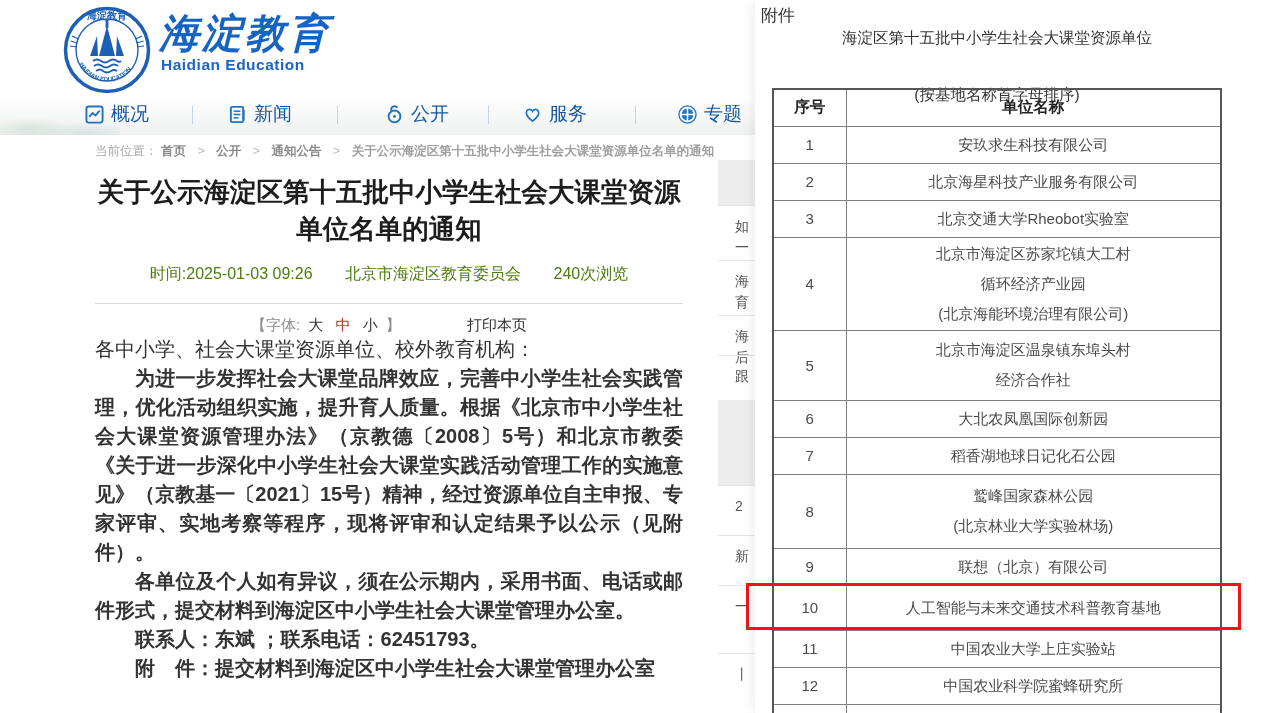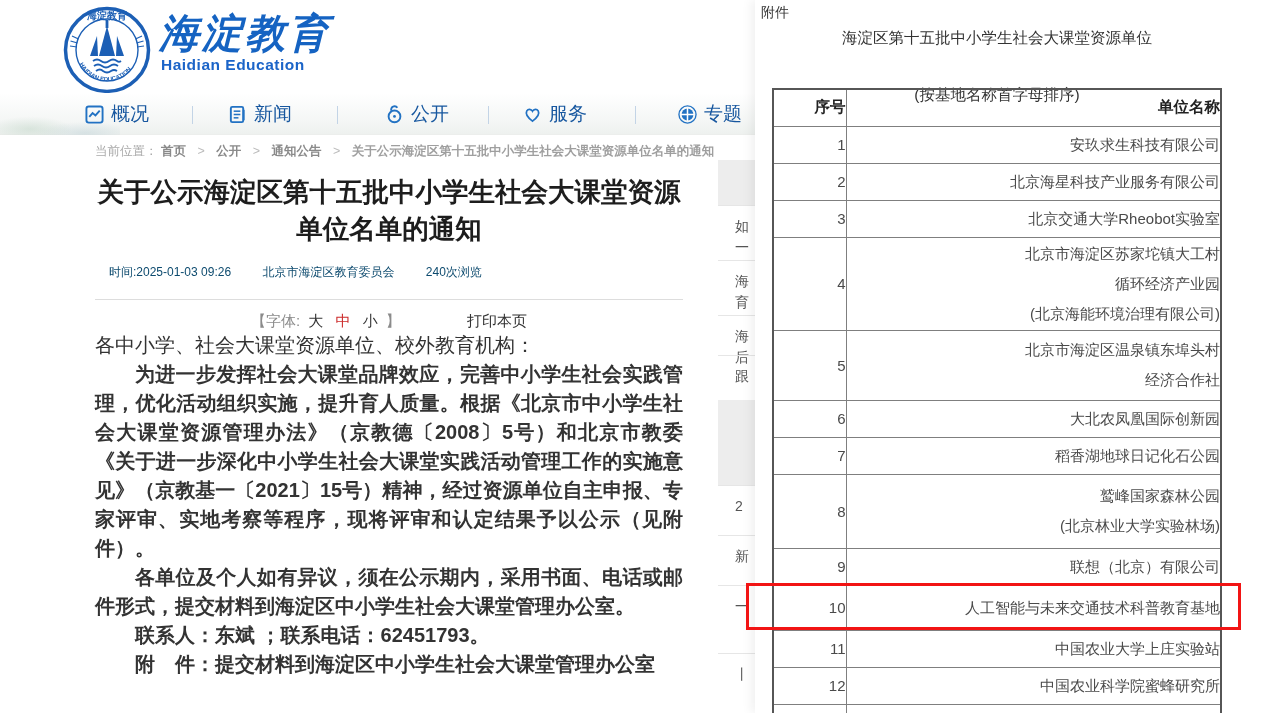--- a/index.html
+++ b/index.html
@@ -29,46 +29,46 @@
   
   .breadcrumb { position:absolute; left:95px; top:143px; width:655px; overflow:hidden; white-space:nowrap;
                 font-size:12.5px; color:#a9a9a9; }
   .breadcrumb .crumb { color:#8a8a8a; font-weight:bold; cursor:pointer; }
   .breadcrumb .crumb-last { color:#9f9f9f; font-weight:bold; }
   .breadcrumb .sep { color:#bbb; margin:0 8px; font-weight:normal; }
 
   
   .article { position:absolute; left:95px; top:174px; width:588px; }
   .art-title { font-size:26.5px; font-weight:bold; color:#1d1d1d; text-align:center; line-height:37px; }
-  .art-meta { margin-top:16px; font-size:12px; color:#0c4a6e; }
+  .art-meta { margin-top:16px; text-align:center; font-size:16px; color:#4d7c0f; }
   .art-meta span { margin:0 14px; }
   .art-divider { margin-top:18px; height:1px; background:#ddd; }
   .font-bar { margin-top:12px; text-align:center; font-size:15px; color:#8b8b8b; }
   .font-bar .fb-sz { color:#333; margin:0 4px; cursor:pointer; }
   .font-bar .fb-mid { color:#cc2a2a; }
   .font-bar .fb-print { color:#333; margin-left:62px; cursor:pointer; }
   .art-body { font-size:20px; line-height:29px; color:#333; text-align:justify; }
   .art-body p { margin:0; }
   .art-body p.indent { text-indent:2em;font-weight:bold; }
 
   
   .strip { position:absolute; left:716px; top:158px; width:39px; height:555px; overflow:hidden; z-index:1; }
   .strip .blk { position:absolute; left:2px; width:60px; background:#ededed; }
   .strip .frag { position:absolute; left:2px; width:60px; border-top:1px solid #e6e6e6;
                  font-size:14px; color:#555; line-height:21px; padding:10px 0 0 17px; white-space:pre-line; }
 
   
   .panel { position:absolute; left:755px; top:0; width:512px; height:713px; background:#fff; z-index:5;
            box-shadow:-4px 0 10px rgba(0,0,0,.06); }
-  .att-label { position:absolute; left:6px; top:4px; font-size:14px; color:#333; }
+  .att-label { position:absolute; left:6px; top:4px; font-size:17px; color:#333; }
   .att-title { position:absolute; left:17px; top:28px; width:450px; text-align:center; font-size:15.5px; color:#333; }
   .att-subtitle { position:absolute; left:17px; top:55px; width:450px; text-align:center; font-size:15.5px; color:#333;margin-top:30px; }
   .att-table { position:absolute; left:17px; top:88px; width:450px; border-collapse:collapse;
                border:2px solid #565656; table-layout:fixed; }
-  .att-table th, .att-table td { border:1px solid #7f7f7f; text-align:right; vertical-align:middle;
+  .att-table th, .att-table td { border:1px solid #7f7f7f; text-align:center; vertical-align:middle;
                font-size:15px; color:#4a4a4a; padding:0; }
   .att-table th { font-size:15.5px; font-weight:bold; color:#222; }
   .att-table .c-no { width:73px; }
   .att-table td.name { white-space:pre-line; line-height:30px; }
   tr.rh { height:37px; } tr.rh10 { height:45px; } tr.rh2 { height:70px; }
   tr.rh2b { height:74px; } tr.rh3 { height:93px; } tr.rhcut { height:28px; }
 
   
   .red-box { position:absolute; left:746px; top:583px; width:495px; height:47px;
              border:3px solid #f21414; z-index:10; pointer-events:none; }

